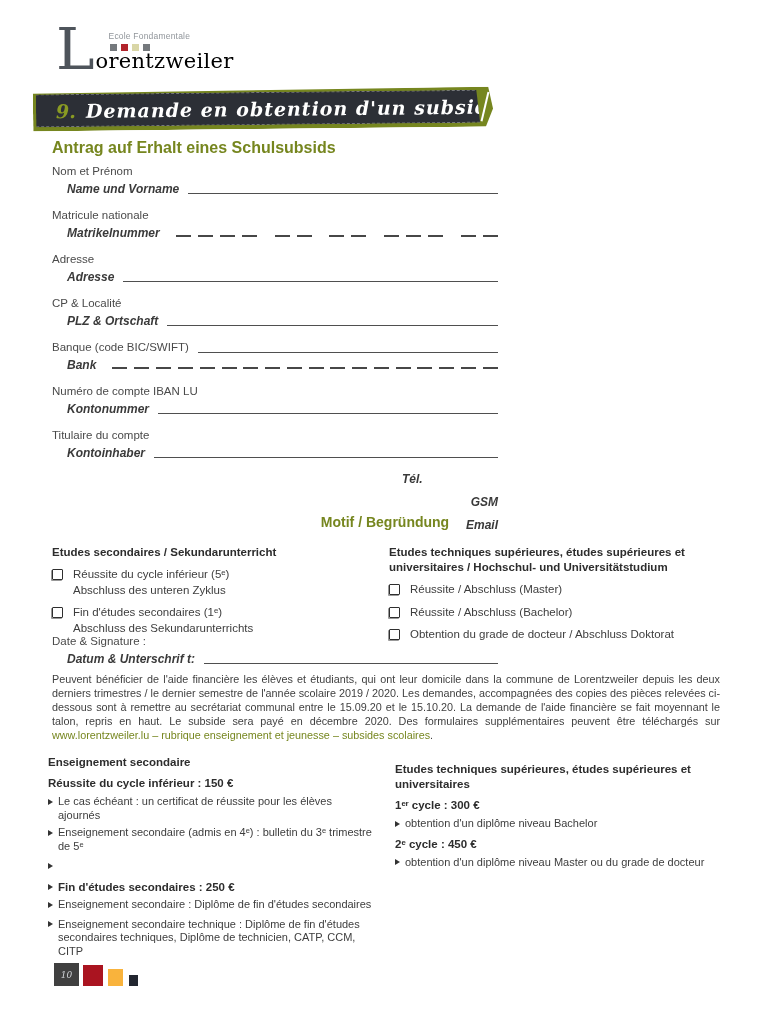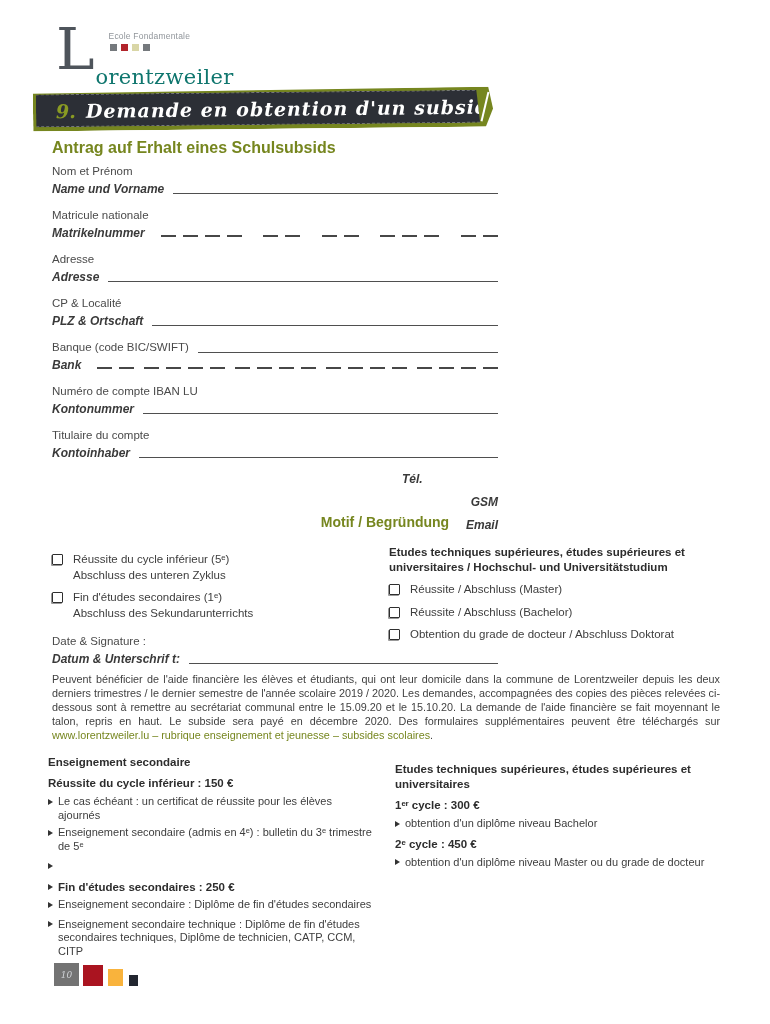--- a/index.html
+++ b/index.html
@@ -7,42 +7,42 @@
         font-family:"Liberation Sans","DejaVu Sans",sans-serif;color:#3d3d3d;}
 
   
   .logo{position:absolute;left:56px;top:24px;display:flex;}
   .logo-l{font-family:"DejaVu Serif",serif;font-size:58px;line-height:50px;color:#4e545b;}
   .logo-right{margin-left:1px;padding-top:7px;}
   .logo-small{font-size:8.5px;color:#90959a;padding-left:13px;letter-spacing:.2px;}
   .logo-squares{display:flex;gap:4px;padding-left:14px;margin-top:3px;}
   .logo-sq{width:7px;height:7px;}
   .sq-gray{background:#75797d;} .sq-red{background:#b2242b;} .sq-khaki{background:#d9d6a6;}
-  .logo-name{font-family:"DejaVu Serif",serif;font-size:21px;color:#0f766e;line-height:21px;margin-top:16px;letter-spacing:.3px;}
+  .logo-name{font-family:"DejaVu Serif",serif;font-size:21px;color:#000000;line-height:21px;margin-top:0;letter-spacing:.3px;}
 
   
   .banner{position:absolute;left:33px;top:89px;width:460px;height:40px;transform:rotate(-.6deg);}
   .banner-outer{position:absolute;inset:0;background:#76861f;
       clip-path:polygon(0 6%,99% 0,100% 55%,98.4% 100%,0 100%);}
   .banner-slash{position:absolute;right:7px;top:5px;bottom:5px;width:2px;background:#fff;transform:rotate(14deg);z-index:3;}
   .banner-inner{position:absolute;left:3px;top:3px;right:13px;bottom:4px;background:#2c2f36;
       clip-path:polygon(0 0,99.2% 0,100% 100%,0 100%);
       display:flex;align-items:center;padding-left:20px;gap:10px;
       border-top:1px dashed rgba(255,255,255,.35);border-bottom:1px dashed rgba(255,255,255,.35);z-index:2;}
   .banner-num,.banner-title{font-family:"DejaVu Serif",serif;font-style:italic;font-weight:700;font-size:19px;white-space:nowrap;}
   .banner-num{color:#8a9b23;}
   .banner-title{color:#ffffff;letter-spacing:1px;}
 
   
   .form-title{position:absolute;left:52px;top:139px;font-size:16px;font-weight:700;color:#76861f;}
   .fields{position:absolute;left:52px;top:164px;width:446px;}
   .frow{margin-bottom:12px;}
   .fr{font-size:11.5px;color:#4a4a4a;line-height:15px;}
   .fr-line{display:flex;align-items:flex-end;line-height:15px;}
-  .de-row{display:flex;align-items:flex-end;height:17px;}
+  .de-row{display:flex;align-items:flex-end;height:17px;margin-left:15px;}
   .de{font-size:12px;font-style:italic;font-weight:600;color:#3a3a3a;white-space:nowrap;}
   .wline{flex:1;border-bottom:1px solid #4f4f4f;margin-left:9px;margin-bottom:2px;height:1px;}
   .dashes{flex:1;display:flex;justify-content:space-between;margin-left:16px;margin-bottom:3px;}
   .dg{display:flex;gap:7px;}
   .dash{width:15px;border-bottom:2px solid #474747;}
   .srow{display:flex;align-items:flex-end;height:17px;margin-bottom:6px;flex-direction:column;}
   .tel-label{width:96px;}
 
   
   .motif-title{position:absolute;left:52px;top:514px;width:666px;text-align:center;
@@ -69,21 +69,21 @@
   .sb-head{font-weight:700;color:#2d2d2d;line-height:15px;}
   .sb-sub{font-weight:700;color:#2d2d2d;margin-top:6px;line-height:15px;}
   .bullet{display:flex;gap:5px;font-size:11px;line-height:13.5px;margin-top:4px;color:#3d3d3d;}
   .bullet.bold{font-weight:700;font-size:11.5px;color:#2d2d2d;margin-top:12px;}
   .tri{flex:none;width:0;height:0;border-left:5px solid #333;border-top:3px solid transparent;
        border-bottom:3px solid transparent;margin-top:3.5px;}
   .sp{margin-top:6px;}
 
   
   .f-sq{position:absolute;}
-  .f-dark1{left:54px;top:963px;width:25px;height:23px;background:#737373;color:#cfd2d6;
+  .f-dark1{left:54px;top:963px;width:25px;height:23px;background:#404040;color:#cfd2d6;
       font-family:"DejaVu Serif",serif;font-style:italic;font-size:9px;display:flex;align-items:center;justify-content:center;}
   .f-red{left:83px;top:965px;width:20px;height:21px;background:#aa1420;}
   .f-orange{left:108px;top:969px;width:15px;height:17px;background:#f9b33c;}
   .f-dark2{left:129px;top:975px;width:9px;height:11px;background:#222630;}
 </style>
 </head>
 <body>
 
 <div class="page">
 
@@ -236,20 +236,21 @@
     </div>
     <div class="srow">
       <span class="de">Email</span>
       <span class="wline"></span>
     </div>
   </div>
 
   <div class="motif-title">Motif / Begründung</div>
 
   <div class="col motif-left">
+    <div class="mhead">Etudes secondaires / Sekundarunterricht</div>
     <div class="citem">
       <span class="cb"></span>
       <span class="ctext">
         <span style="display:block">Réussite du cycle inférieur (5ᵉ)</span>
         <span style="display:block">Abschluss des unteren Zyklus</span>
       </span>
     </div>
     <div class="citem">
       <span class="cb"></span>
       <span class="ctext">

